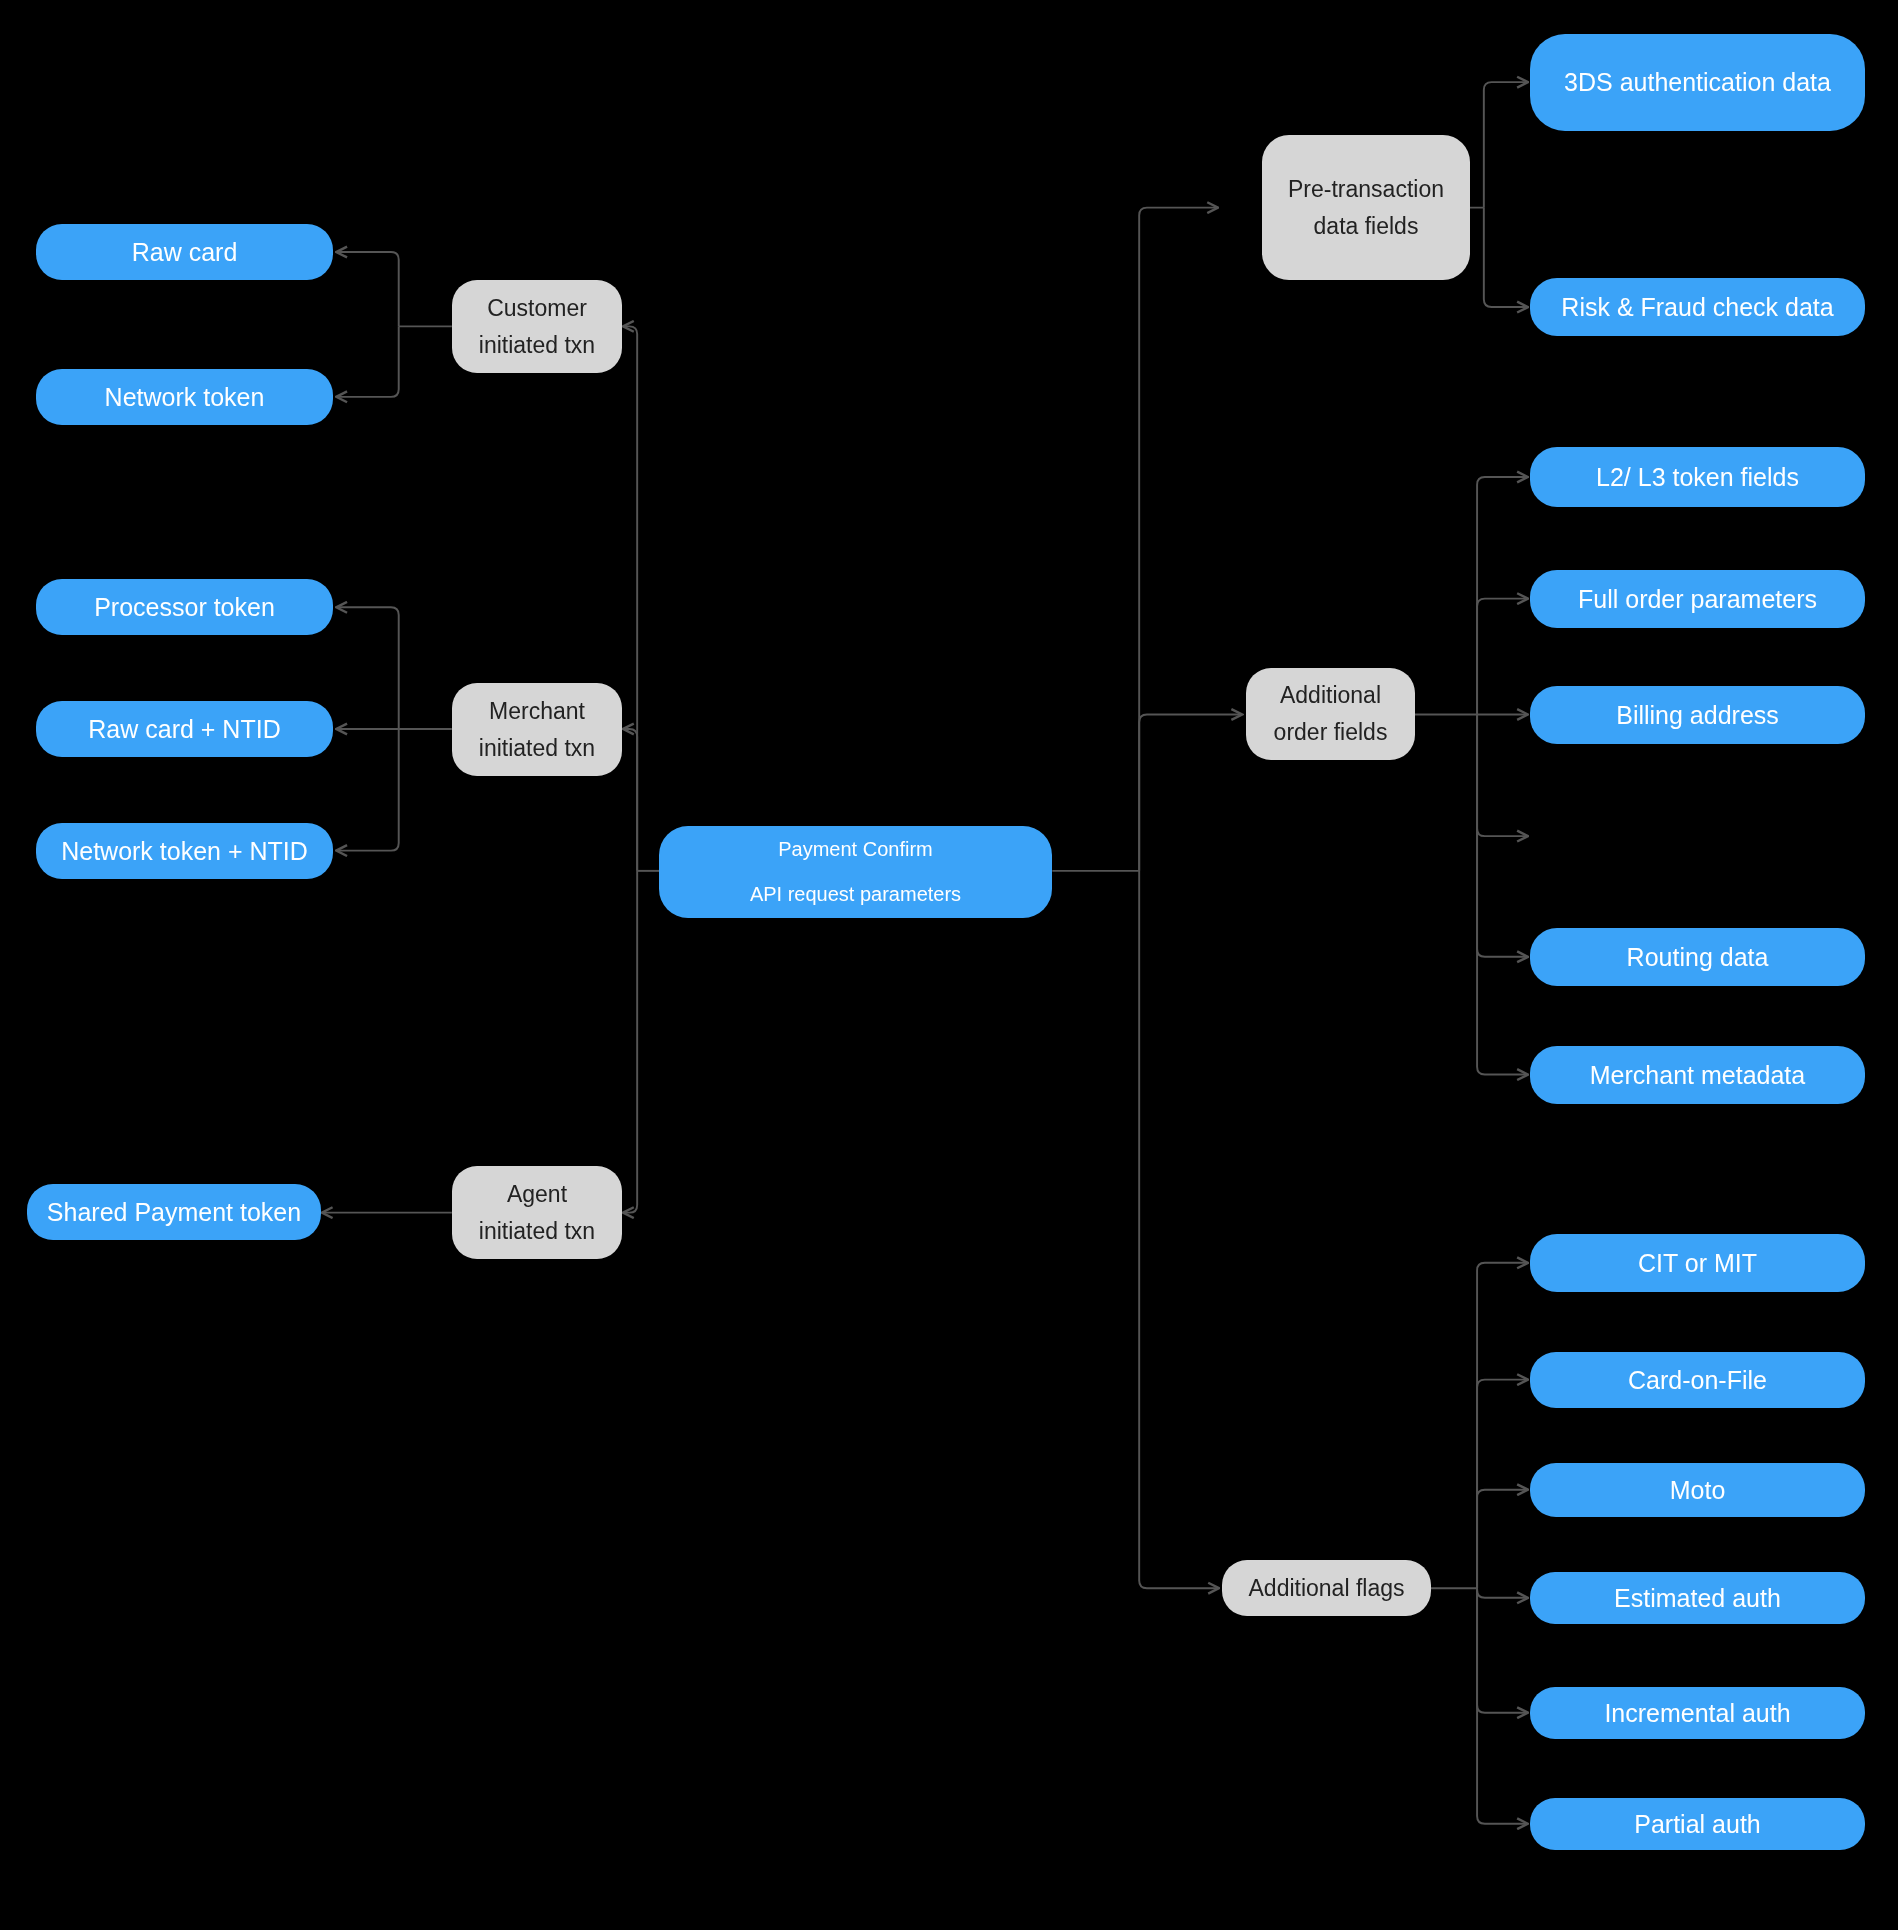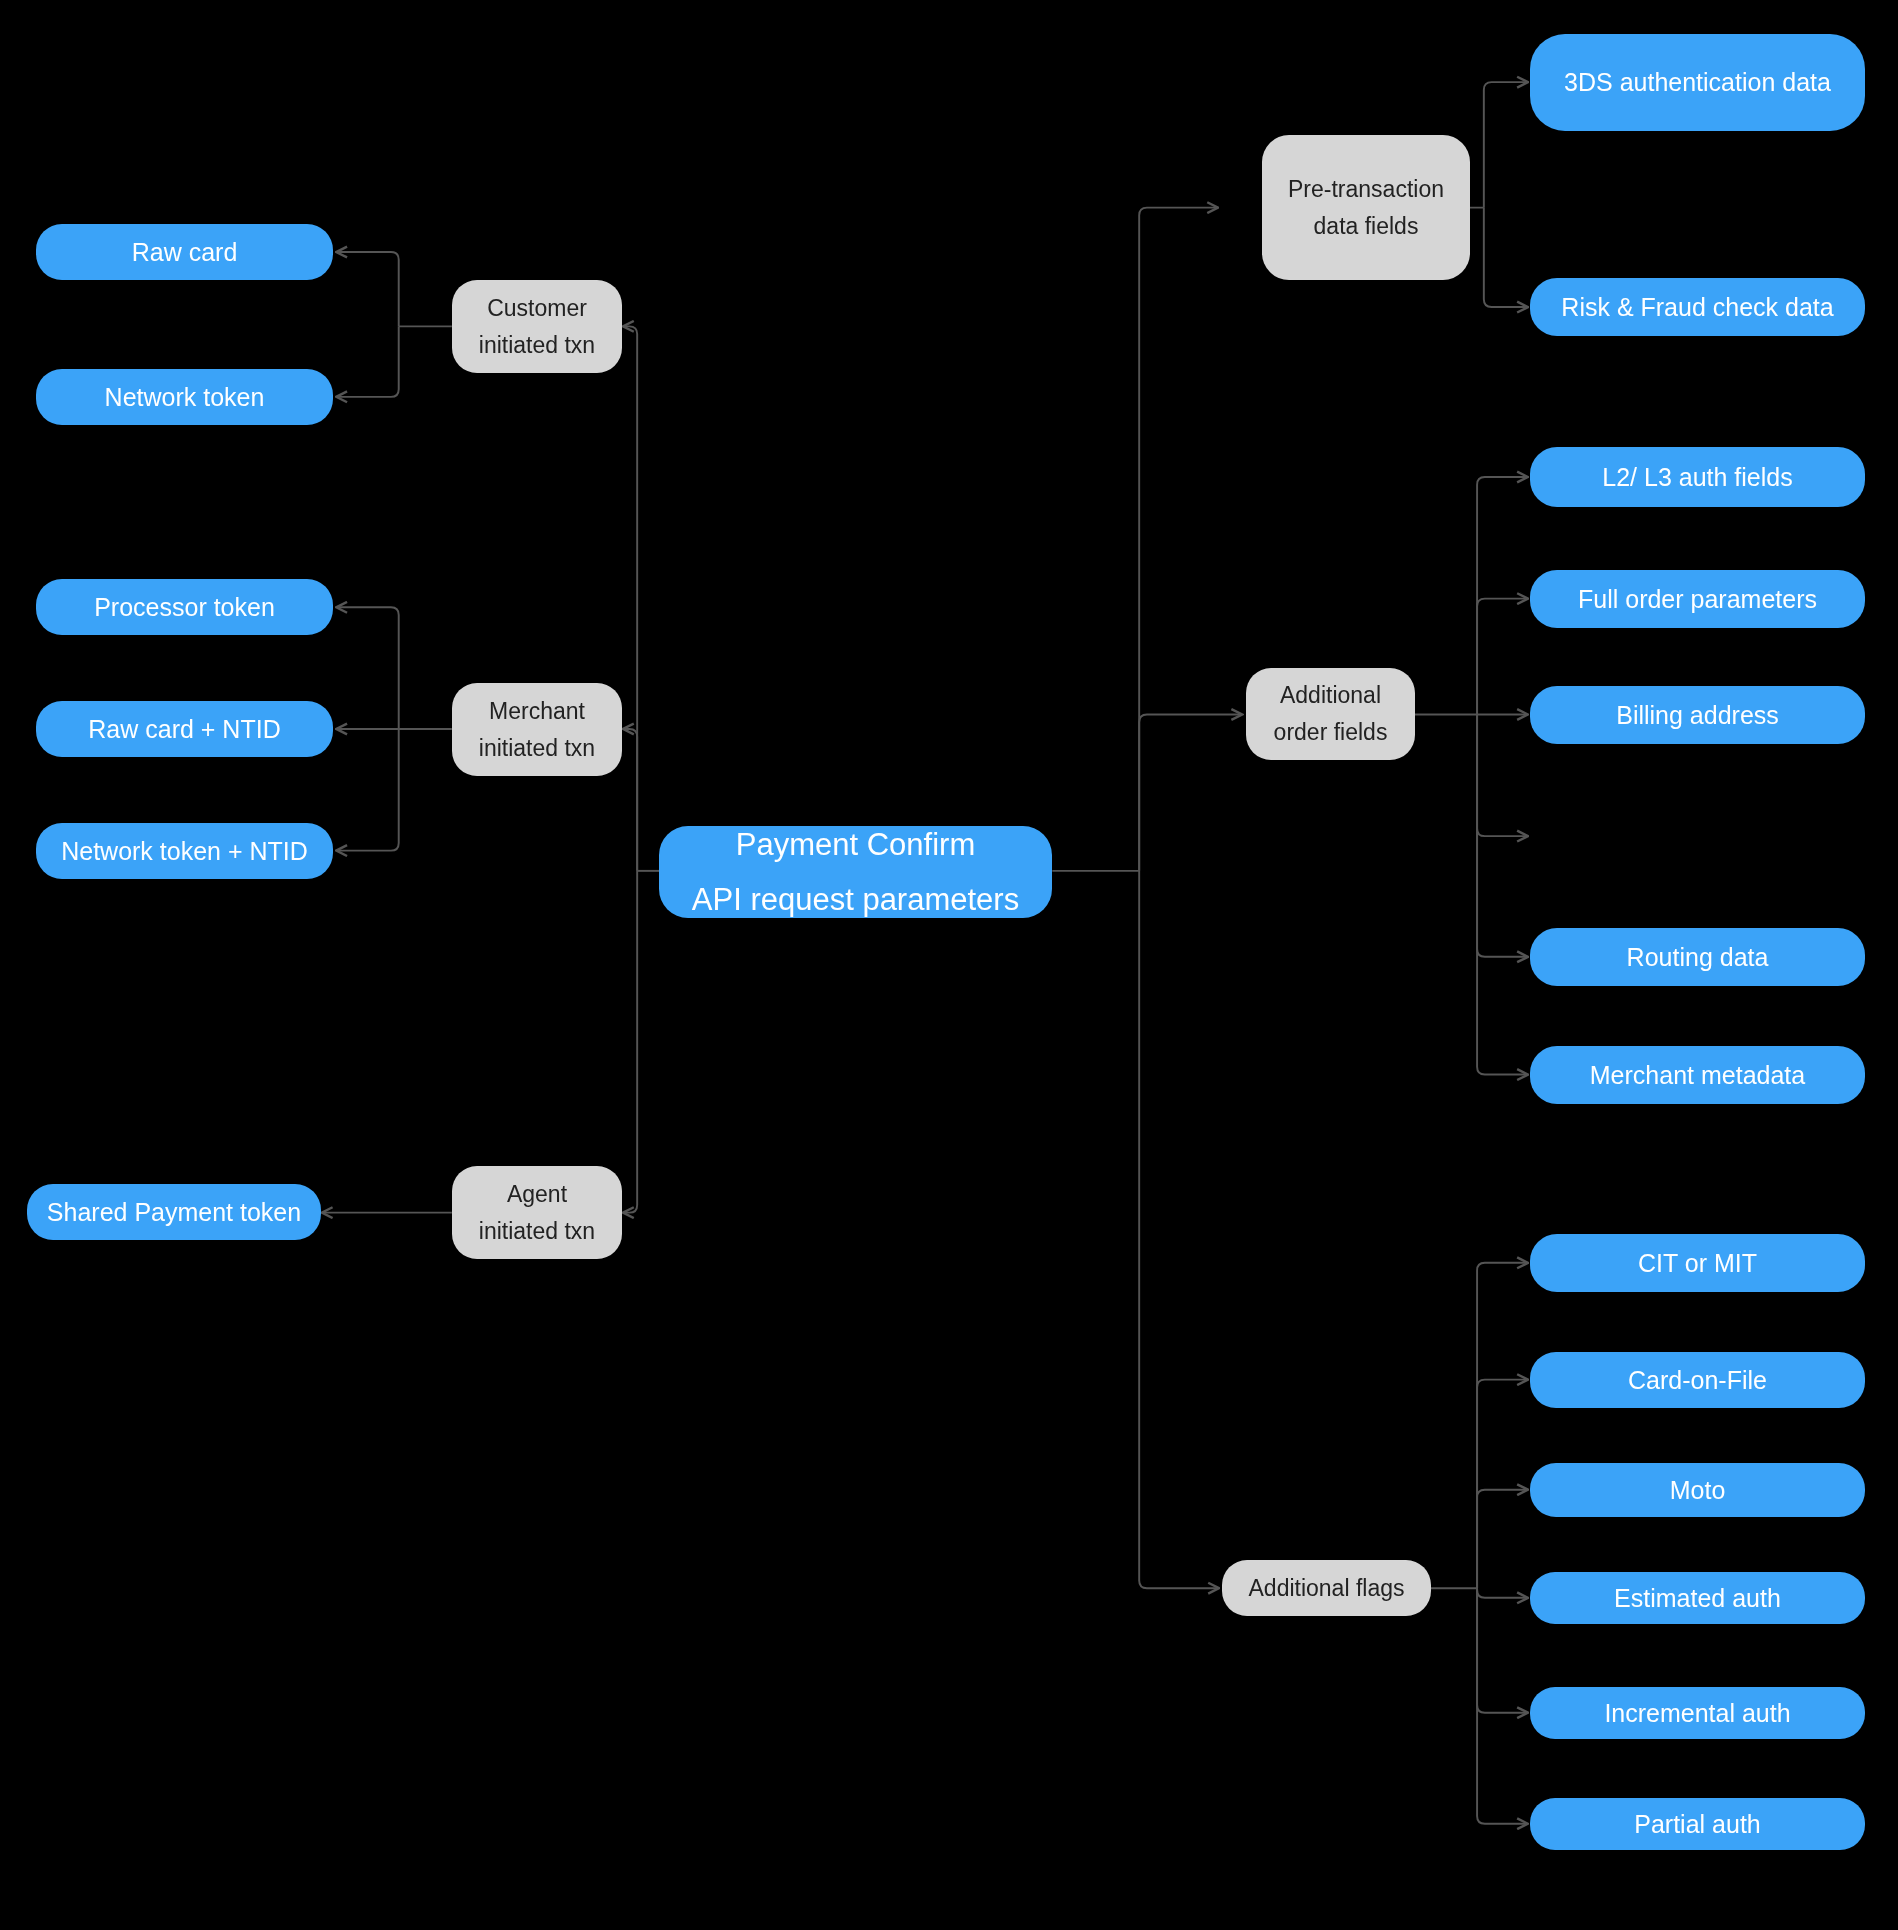--- a/index.html
+++ b/index.html
@@ -22,21 +22,21 @@
     background:var(--node-blue,#3BA3F8);
     color:var(--text-on-blue,#fff);
     font-size:25px;
   }
   .gray{
     background:var(--node-gray,#D6D6D6);
     color:var(--text-on-gray,#222);
     font-size:23px;
     line-height:37px;
   }
-  .center-node{font-size:31px;line-height:55px;}
+  .center-node{font-size:20px;line-height:45px;}
 </style>
 </head>
 <body style="background: rgb(0, 0, 0);">
 
 <div id="canvas" style="--node-blue: #3BA3F8; --node-gray: #D6D6D6; --text-on-blue: #FFFFFF; --text-on-gray: #222222; background: rgb(0, 0, 0);">
 
   <svg id="wires" width="1898" height="1930" viewBox="0 0 1966 1999">
     <defs>
       <marker id="arrow" viewBox="0 0 10 10" refX="8.5" refY="5" markerWidth="7" markerHeight="7" orient="auto">
         <path d="M 1 1 L 9 5 L 1 9" fill="none" stroke="#555555" stroke-width="1.8"></path>
@@ -104,21 +104,21 @@
 
   <div class="node gray" style="left:1262px;top:135px;width:208px;height:145px;border-radius:27px;">Pre-transaction
 data fields</div>
   <div class="node gray" style="left:1246px;top:668px;width:169px;height:92px;border-radius:25px;">Additional
 order fields</div>
   <div class="node gray" style="left:1222px;top:1560px;width:209px;height:56px;border-radius:25px;">Additional flags</div>
 
   <div class="node blue" style="left:1530px;top:34px;width:335px;height:97px;border-radius:35px;">3DS authentication data</div>
   <div class="node blue" style="left:1530px;top:278px;width:335px;height:58px;border-radius:27px;">Risk &amp; Fraud check data</div>
 
-  <div class="node blue" style="left:1530px;top:447px;width:335px;height:60px;border-radius:27px;">L2/ L3 auth fields</div>
+  <div class="node blue" style="left:1530px;top:447px;width:335px;height:60px;border-radius:27px;">L2/ L3 token fields</div>
   <div class="node blue" style="left:1530px;top:570px;width:335px;height:58px;border-radius:27px;">Full order parameters</div>
   <div class="node blue" style="left:1530px;top:686px;width:335px;height:58px;border-radius:27px;">Billing address</div>
   <div class="node blue" style="left:1530px;top:928px;width:335px;height:58px;border-radius:27px;text-align:right;">Routing data</div>
   <div class="node blue" style="left:1530px;top:1046px;width:335px;height:58px;border-radius:27px;">Merchant metadata</div>
 
   <div class="node blue" style="left:1530px;top:1234px;width:335px;height:58px;border-radius:27px;">CIT or MIT</div>
   <div class="node blue" style="left:1530px;top:1352px;width:335px;height:56px;border-radius:26px;">Card-on-File</div>
   <div class="node blue" style="left:1530px;top:1463px;width:335px;height:54px;border-radius:26px;">Moto</div>
   <div class="node blue" style="left:1530px;top:1572px;width:335px;height:52px;border-radius:25px;">Estimated auth</div>
   <div class="node blue" style="left:1530px;top:1687px;width:335px;height:52px;border-radius:25px;">Incremental auth</div>

